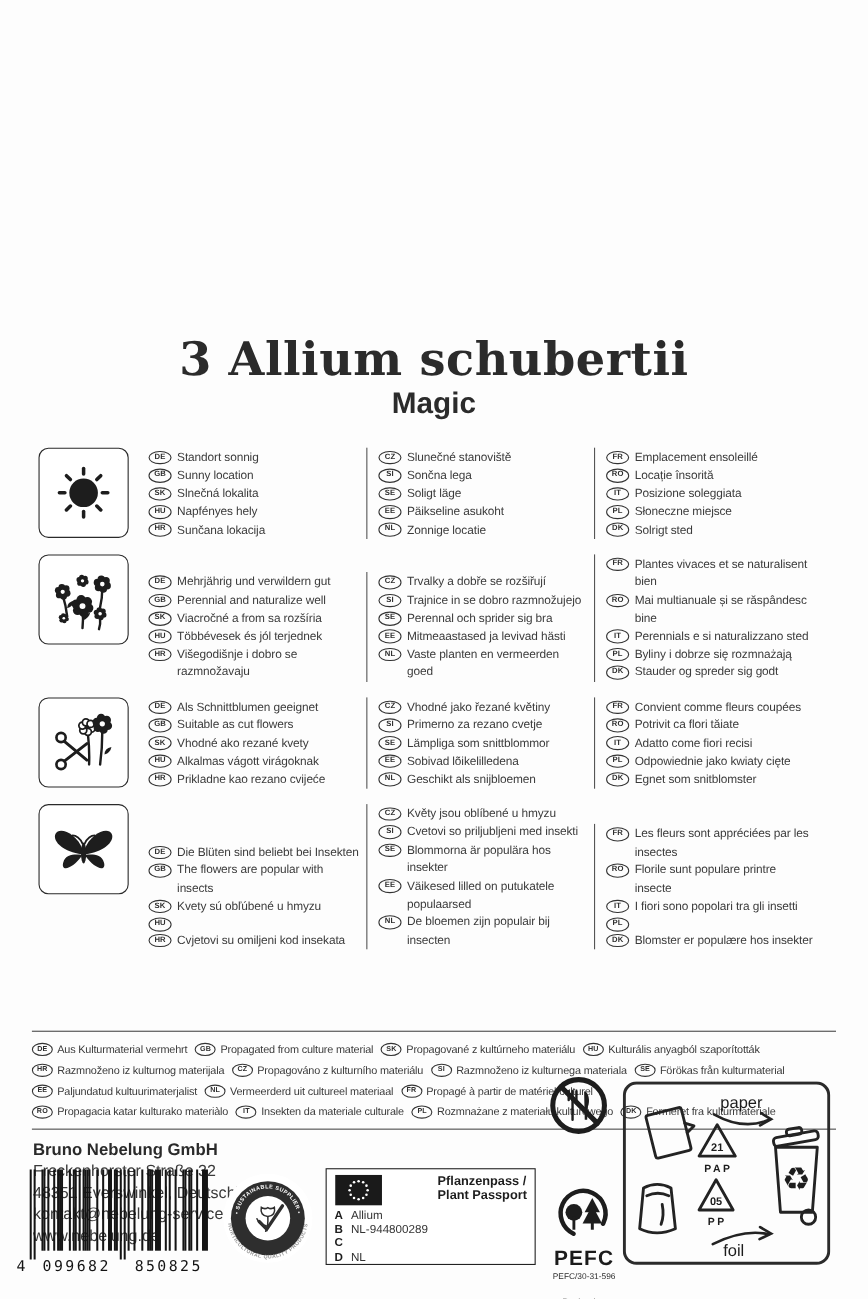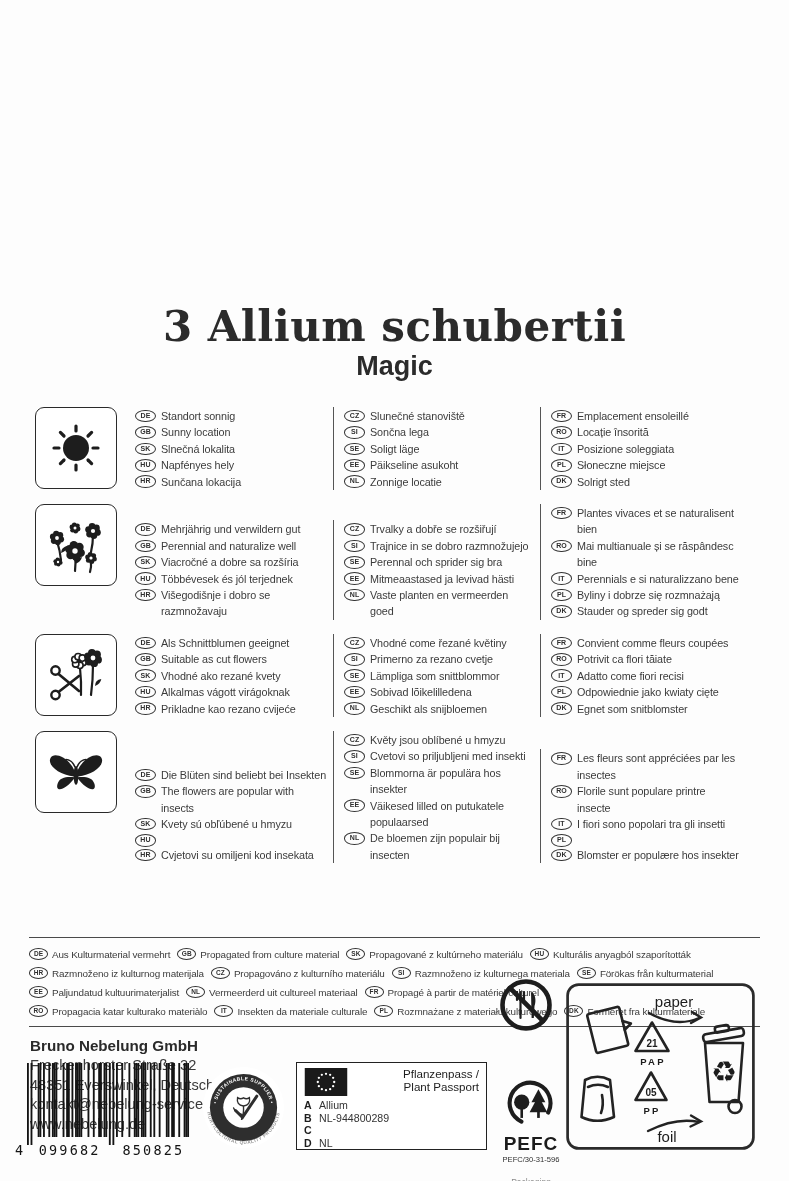--- a/index.html
+++ b/index.html
@@ -35,21 +35,21 @@
   .co-name{font-weight:700;font-size:15.2px;color:#2a2a2a}
 
   .barcode{position:absolute;left:12px;top:1063px;width:190px;height:95px}
   .sus-badge{position:absolute;left:202px;top:1066px;width:83px;height:83px}
   .sus-top{font-family:"Liberation Sans",sans-serif;font-size:5px;font-weight:700;letter-spacing:.45px;fill:#fff}
   .sus-bot{font-family:"Liberation Sans",sans-serif;font-size:4.8px;font-weight:700;letter-spacing:.5px;fill:#979797}
 
   .passport{position:absolute;left:296px;top:1062px;width:191px;height:88px;border:1.7px solid #222;background:#fff;padding:5px 7px}
   .pp-head{display:flex;align-items:flex-start}
   .eu-flag{width:44px;height:28px;display:block}
-  .pp-title{margin-left:auto;text-align:right;font-weight:400;font-size:11.6px;line-height:12.8px;color:#1d1d1d}
+  .pp-title{margin-left:auto;font-weight:700;font-size:11.6px;line-height:12.8px;color:#1d1d1d}
   .pp-rows{margin-top:3px;font-size:10.6px;line-height:12.6px}
   .pp-key{display:inline-block;width:15px;font-weight:700;color:#1d1d1d}
   .pp-val{color:#333}
 
   .nofood{position:absolute;left:498px;top:977px;width:56px;height:56px}
   .pefc{position:absolute;left:492px;top:1078px;width:78px;text-align:center}
   .pefc svg{width:56px;height:52px}
   .pefc-name{font-weight:700;font-size:19px;letter-spacing:1px;color:#1b1b1b;line-height:17px;margin-top:1px}
   .pefc-code{font-size:7.6px;color:#2e2e2e;margin-top:3px}
   .pefc-caption{font-size:8.5px;color:#8a8a8a;margin-top:13px}
@@ -215,21 +215,21 @@
         <div class="lang-line">
               <span class="badge">DE</span>
               <span class="lang-text">Mehrjährig und verwildern gut</span>
             </div>
             <div class="lang-line">
               <span class="badge">GB</span>
               <span class="lang-text">Perennial and naturalize well</span>
             </div>
             <div class="lang-line">
               <span class="badge">SK</span>
-              <span class="lang-text">Viacročné a dobre sa rozšíria</span>
+              <span class="lang-text">Viacročné a from sa rozšíria</span>
             </div>
             <div class="lang-line">
               <span class="badge">HU</span>
               <span class="lang-text">Többévesek és jól terjednek</span>
             </div>
             <div class="lang-line">
               <span class="badge">HR</span>
               <span class="lang-text">Višegodišnje i dobro se razmnožavaju</span>
             </div>
       </div>
@@ -259,21 +259,21 @@
         <div class="lang-line">
               <span class="badge">FR</span>
               <span class="lang-text">Plantes vivaces et se naturalisent bien</span>
             </div>
             <div class="lang-line">
               <span class="badge">RO</span>
               <span class="lang-text">Mai multianuale și se răspândesc bine</span>
             </div>
             <div class="lang-line">
               <span class="badge">IT</span>
-              <span class="lang-text">Perennials e si naturalizzano bene</span>
+              <span class="lang-text">Perennials e si naturalizzano sted</span>
             </div>
             <div class="lang-line">
               <span class="badge">PL</span>
               <span class="lang-text">Byliny i dobrze się rozmnażają</span>
             </div>
             <div class="lang-line">
               <span class="badge">DK</span>
               <span class="lang-text">Stauder og spreder sig godt</span>
             </div>
       </div>
@@ -326,21 +326,21 @@
               <span class="lang-text">Alkalmas vágott virágoknak</span>
             </div>
             <div class="lang-line">
               <span class="badge">HR</span>
               <span class="lang-text">Prikladne kao rezano cvijeće</span>
             </div>
       </div>
           <div class="feature-col">
         <div class="lang-line">
               <span class="badge">CZ</span>
-              <span class="lang-text">Vhodné come řezané květiny</span>
+              <span class="lang-text">Vhodné jako řezané květiny</span>
             </div>
             <div class="lang-line">
               <span class="badge">SI</span>
               <span class="lang-text">Primerno za rezano cvetje</span>
             </div>
             <div class="lang-line">
               <span class="badge">SE</span>
               <span class="lang-text">Lämpliga som snittblommor</span>
             </div>
             <div class="lang-line">

